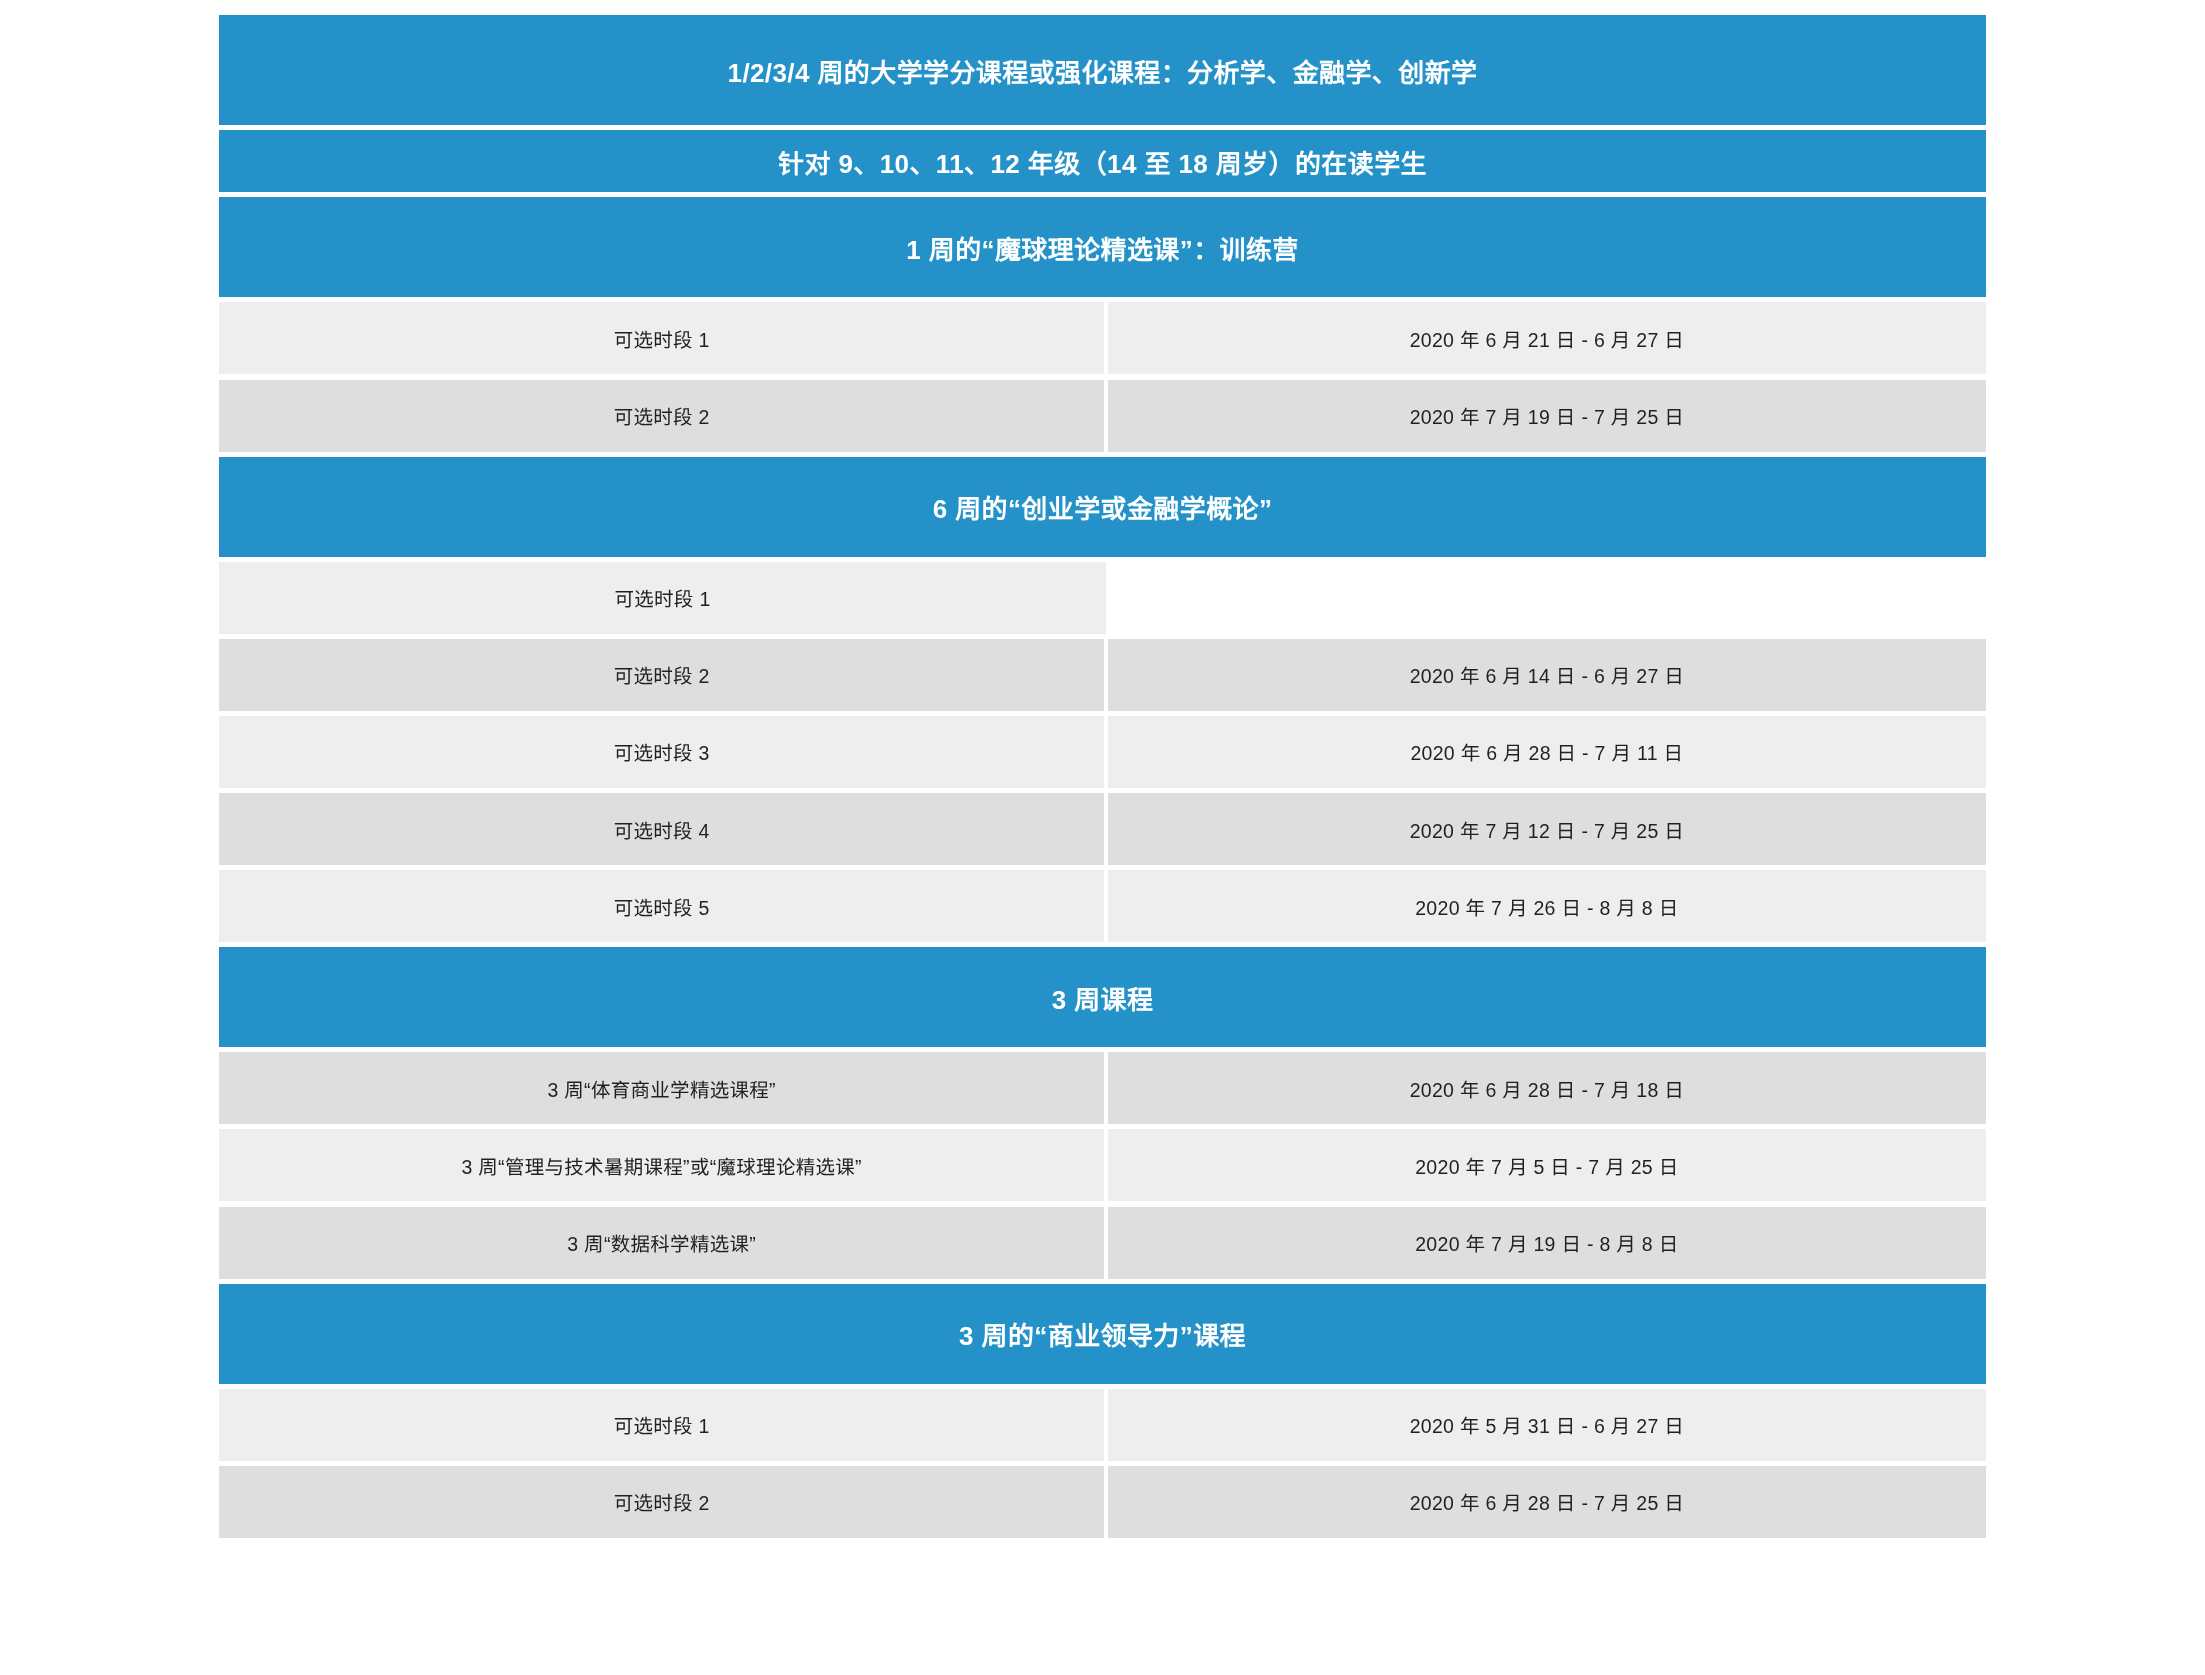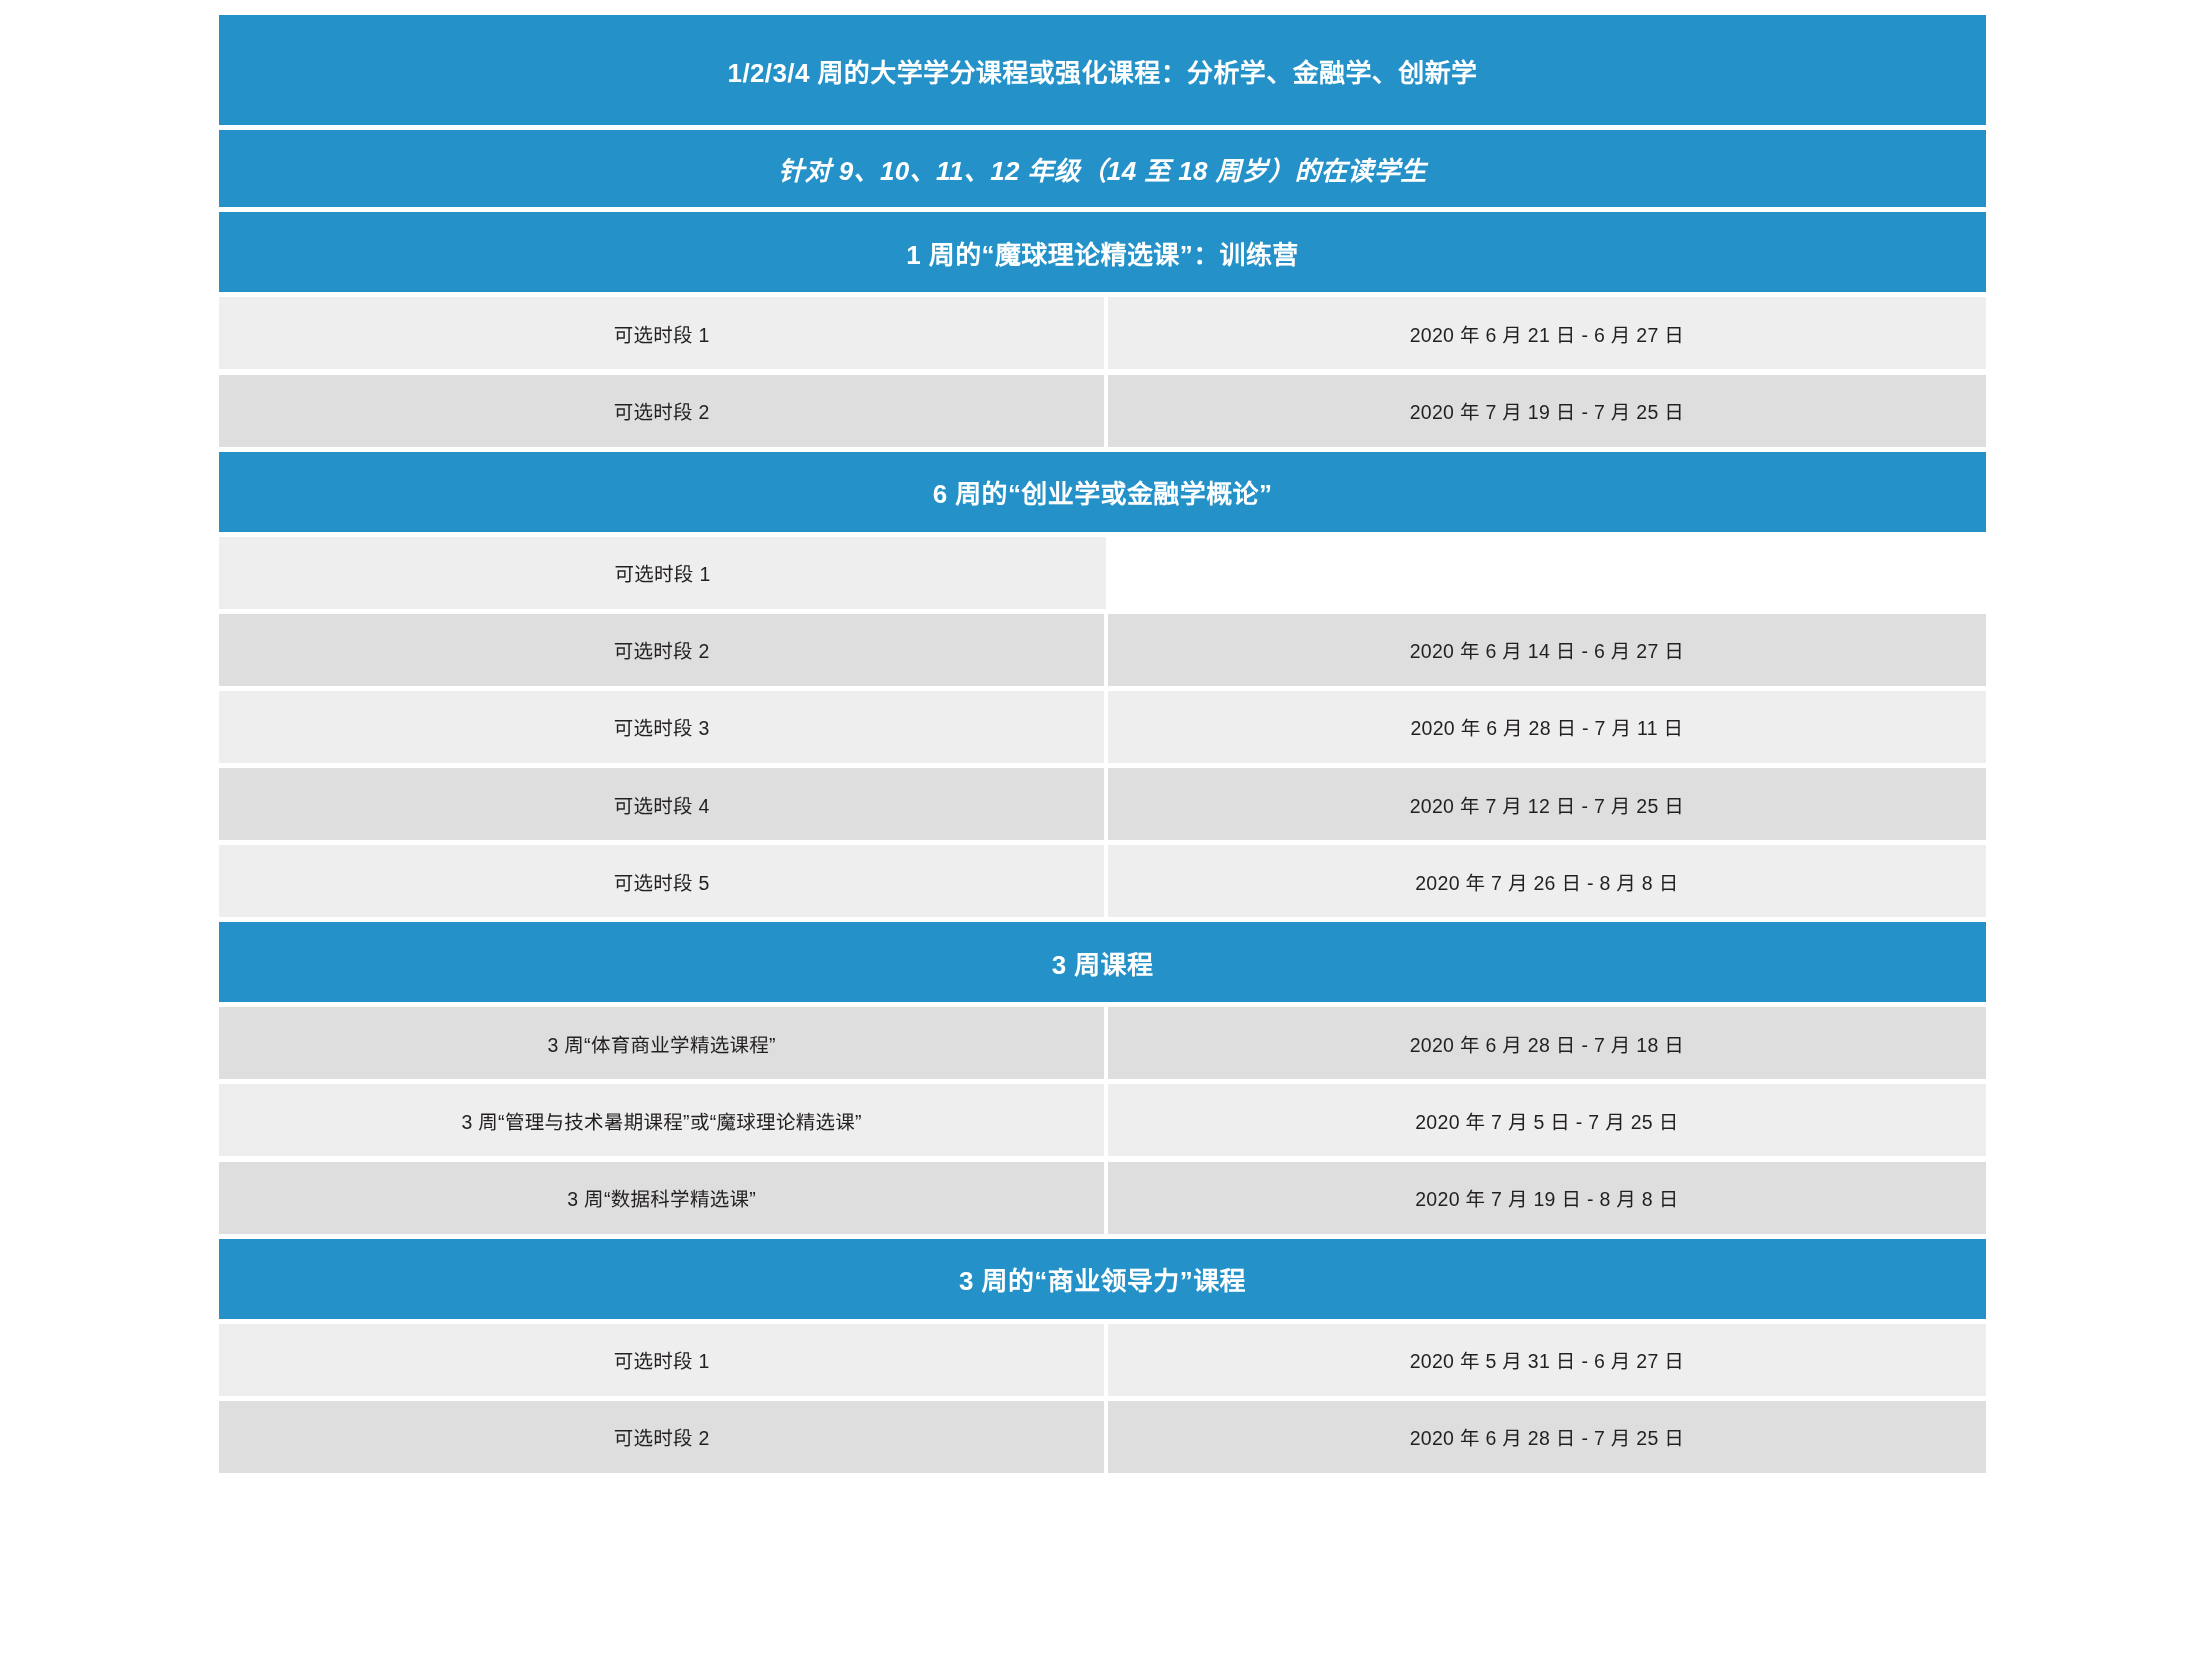--- a/index.html
+++ b/index.html
@@ -42,25 +42,24 @@
     display: flex;
     align-items: center;
     justify-content: center;
     width: 100%;
     box-sizing: border-box;
   }
   .band-title {
     height: 110px;
   }
   .band-sub {
-    height: 77px;
-    font-style: italic;
+    height: 62px;
   }
   .band-section {
-    height: 80px;
+    height: 100px;
   }
   .data-row {
     display: flex;
     width: 100%;
     height: 72px;
   }
   .cell {
     display: flex;
     align-items: center;
     justify-content: center;

